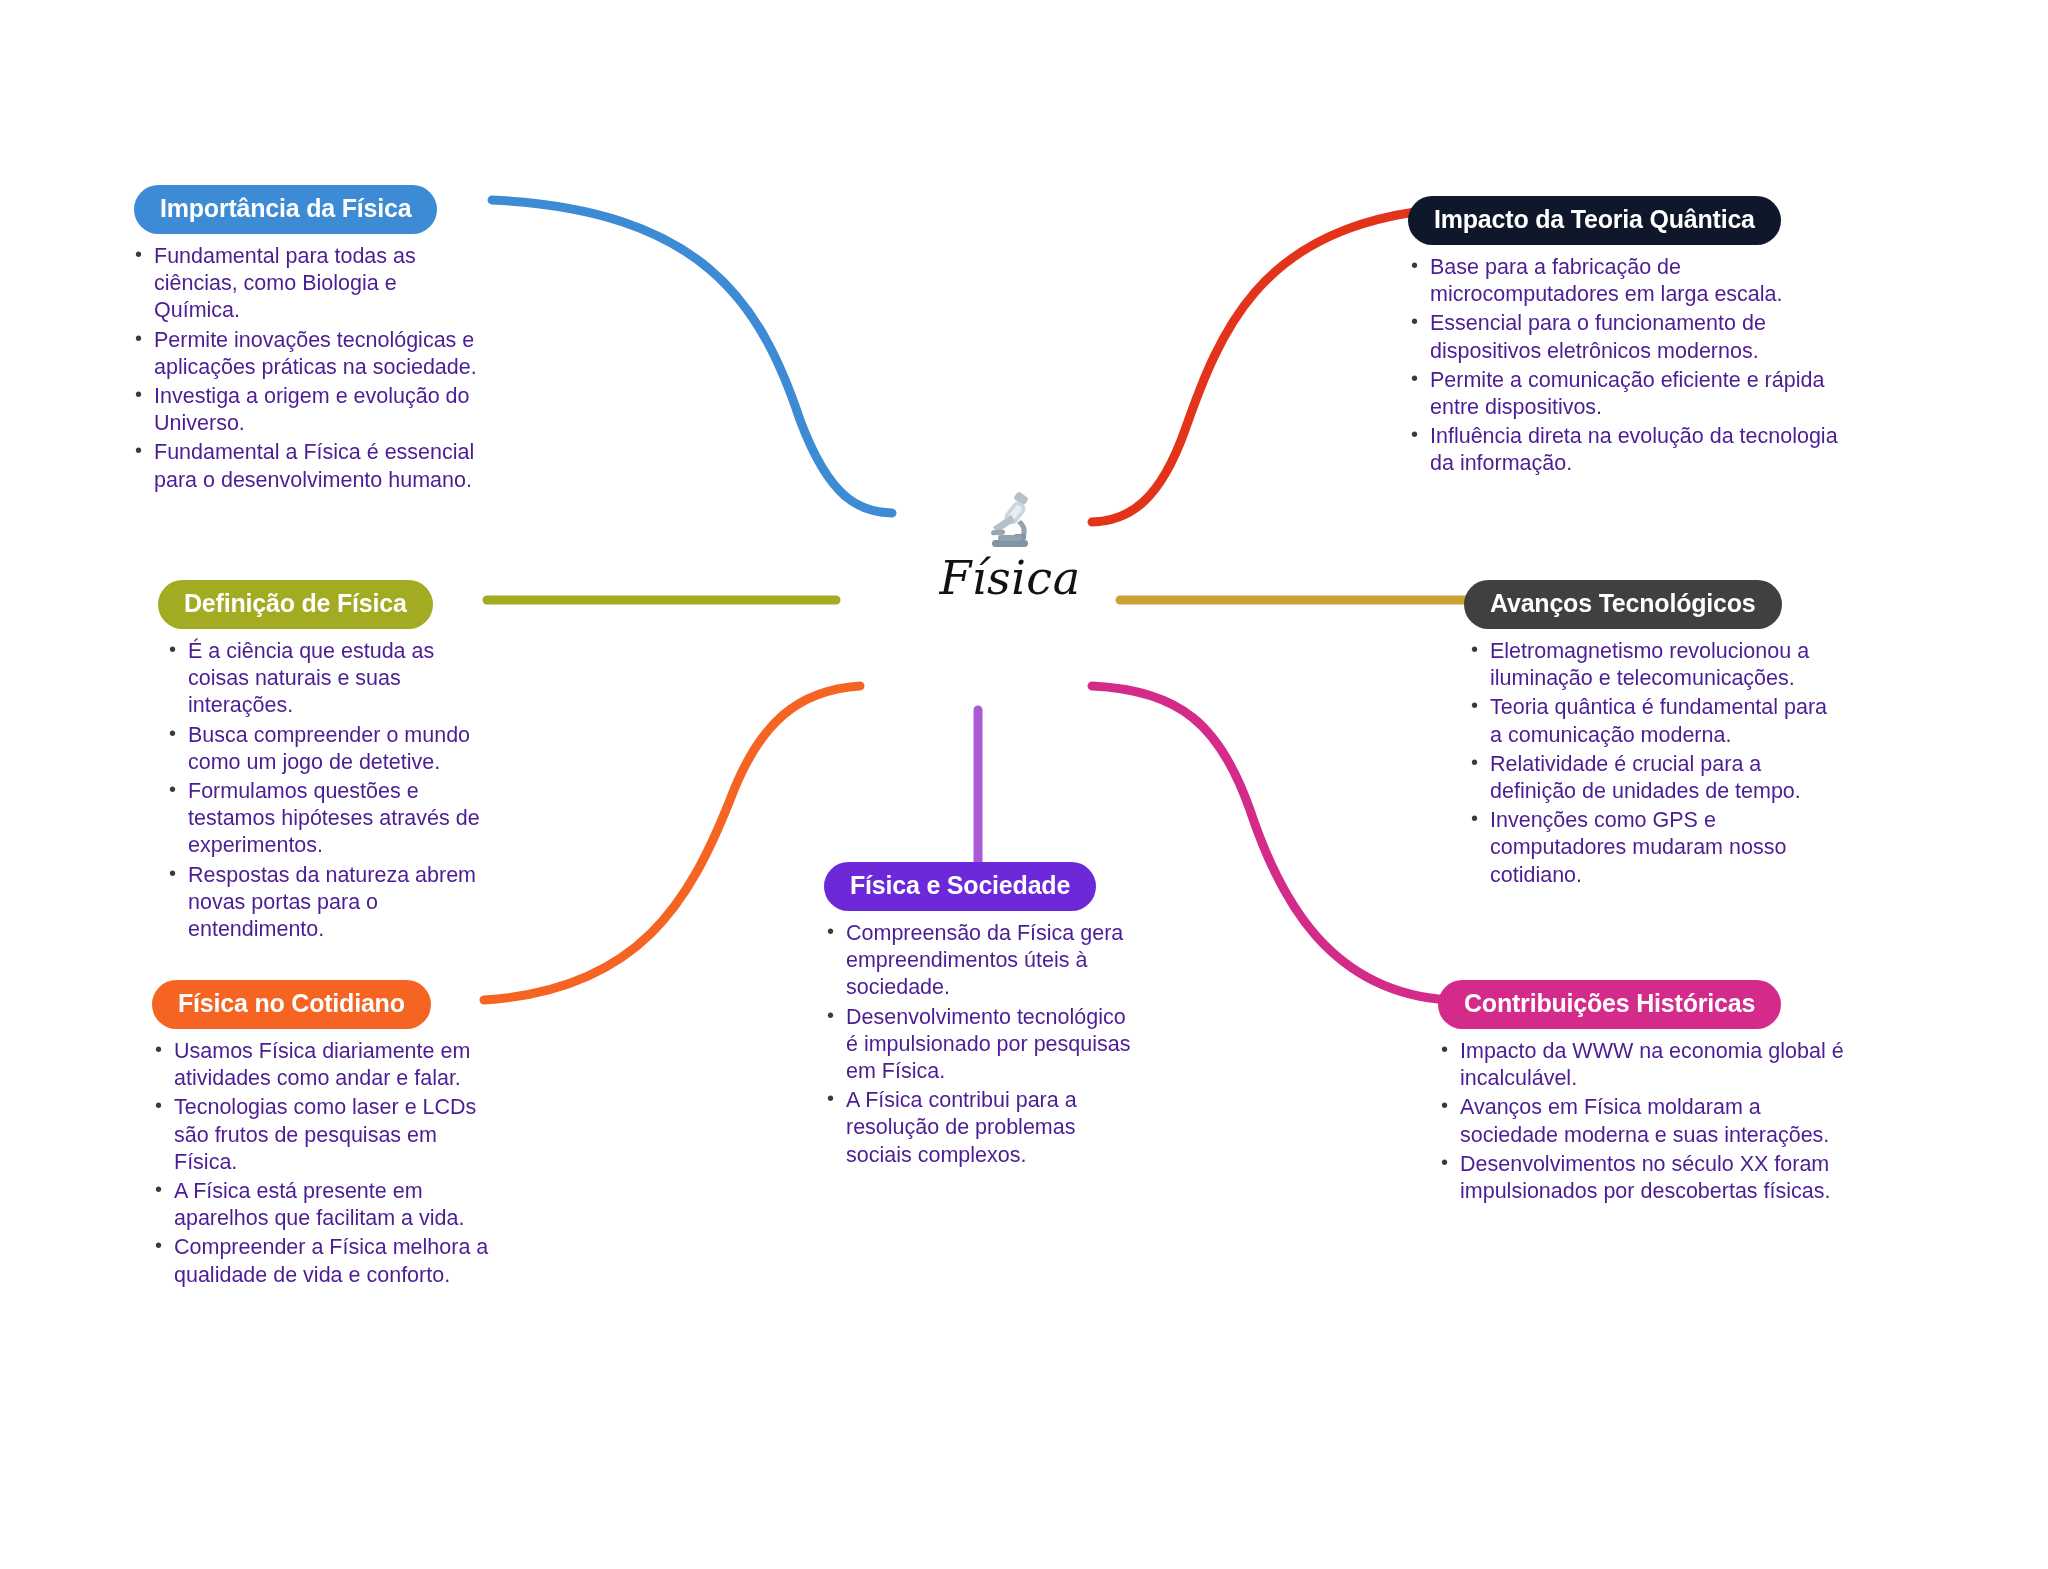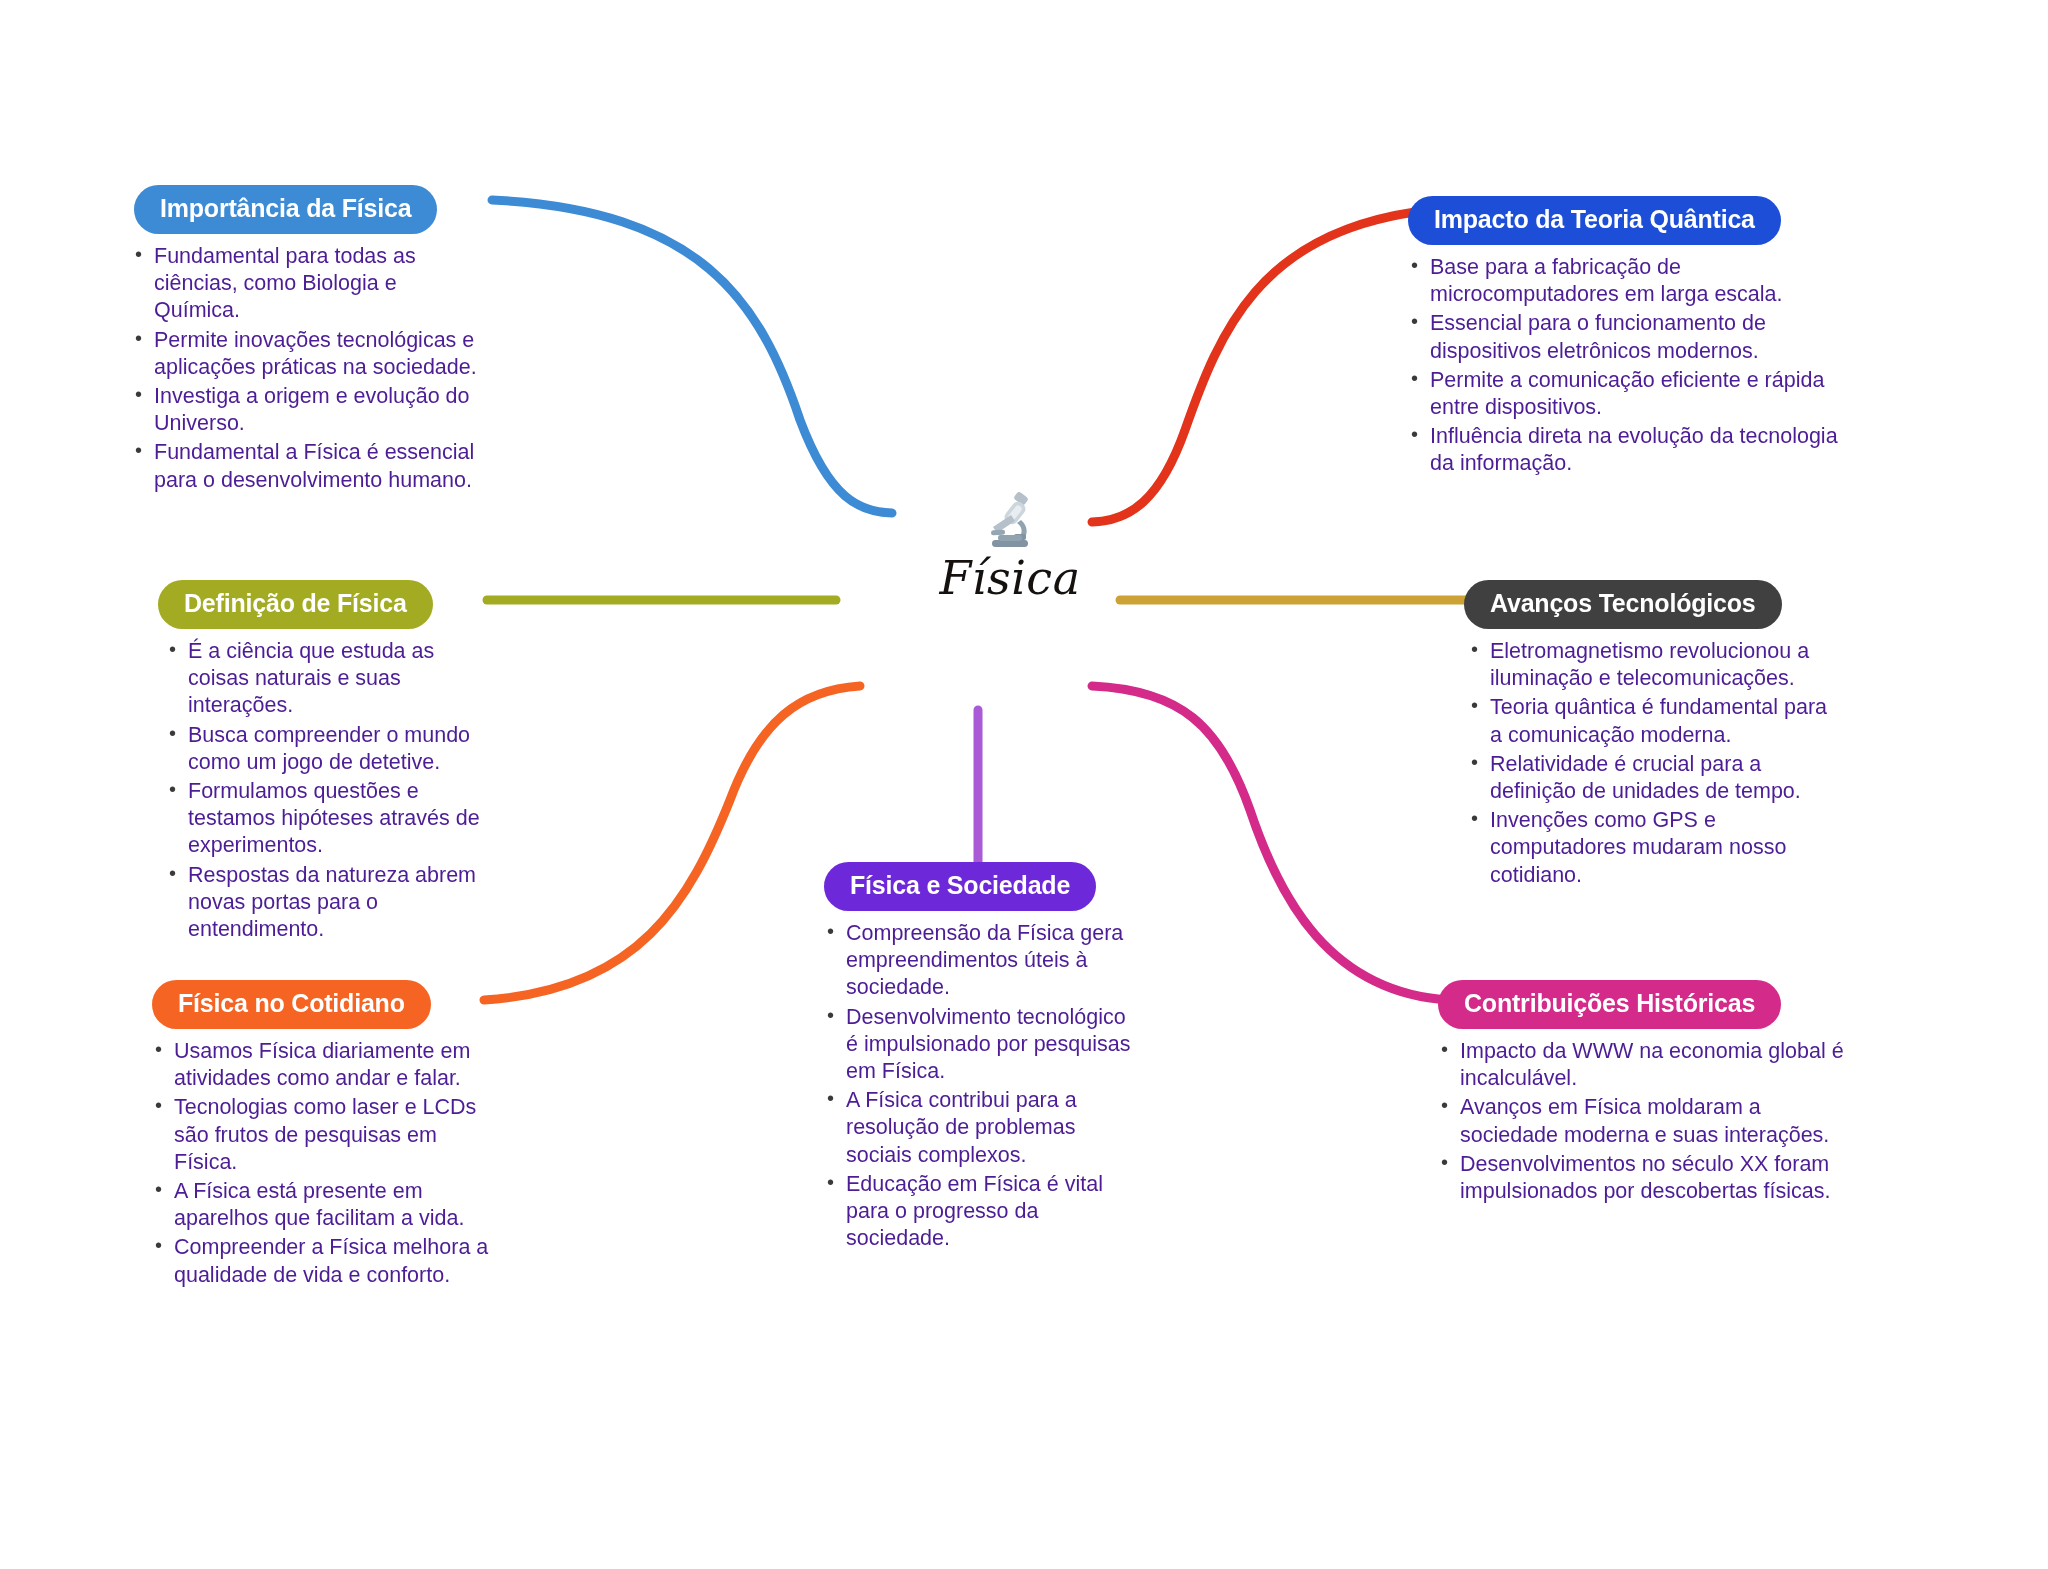--- a/index.html
+++ b/index.html
@@ -167,21 +167,21 @@
     <div class="pill" style="background-color: rgb(61, 139, 212);">Importância da Física</div>
     <ul class="bullets">
       <li>Fundamental para todas as ciências, como Biologia e Química.</li>
       <li>Permite inovações tecnológicas e aplicações práticas na sociedade.</li>
       <li>Investiga a origem e evolução do Universo.</li>
       <li>Fundamental a Física é essencial para o desenvolvimento humano.</li>
     </ul>
   </div>
 
   <div class="branch b-quantica">
-    <div class="pill" style="background-color: #1d4ed8;">Impacto da Teoria Quântica</div>
+    <div class="pill" style="background-color: #0f172a;">Impacto da Teoria Quântica</div>
     <ul class="bullets">
       <li>Base para a fabricação de microcomputadores em larga escala.</li>
       <li>Essencial para o funcionamento de dispositivos eletrônicos modernos.</li>
       <li>Permite a comunicação eficiente e rápida entre dispositivos.</li>
       <li>Influência direta na evolução da tecnologia da informação.</li>
     </ul>
   </div>
 
   <div class="branch b-definicao">
     <div class="pill" style="background-color: rgb(162, 171, 33);">Definição de Física</div>
@@ -212,21 +212,20 @@
       <li>Compreender a Física melhora a qualidade de vida e conforto.</li>
     </ul>
   </div>
 
   <div class="branch b-sociedade">
     <div class="pill" style="background-color: #6d28d9;">Física e Sociedade</div>
     <ul class="bullets">
       <li>Compreensão da Física gera empreendimentos úteis à sociedade.</li>
       <li>Desenvolvimento tecnológico é impulsionado por pesquisas em Física.</li>
       <li>A Física contribui para a resolução de problemas sociais complexos.</li>
-      <li>Educação em Física é vital para o progresso da sociedade.</li>
     </ul>
   </div>
 
   <div class="branch b-historicas">
     <div class="pill" style="background-color: rgb(212, 42, 138);">Contribuições Históricas</div>
     <ul class="bullets">
       <li>Impacto da WWW na economia global é incalculável.</li>
       <li>Avanços em Física moldaram a sociedade moderna e suas interações.</li>
       <li>Desenvolvimentos no século XX foram impulsionados por descobertas físicas.</li>
     </ul>

